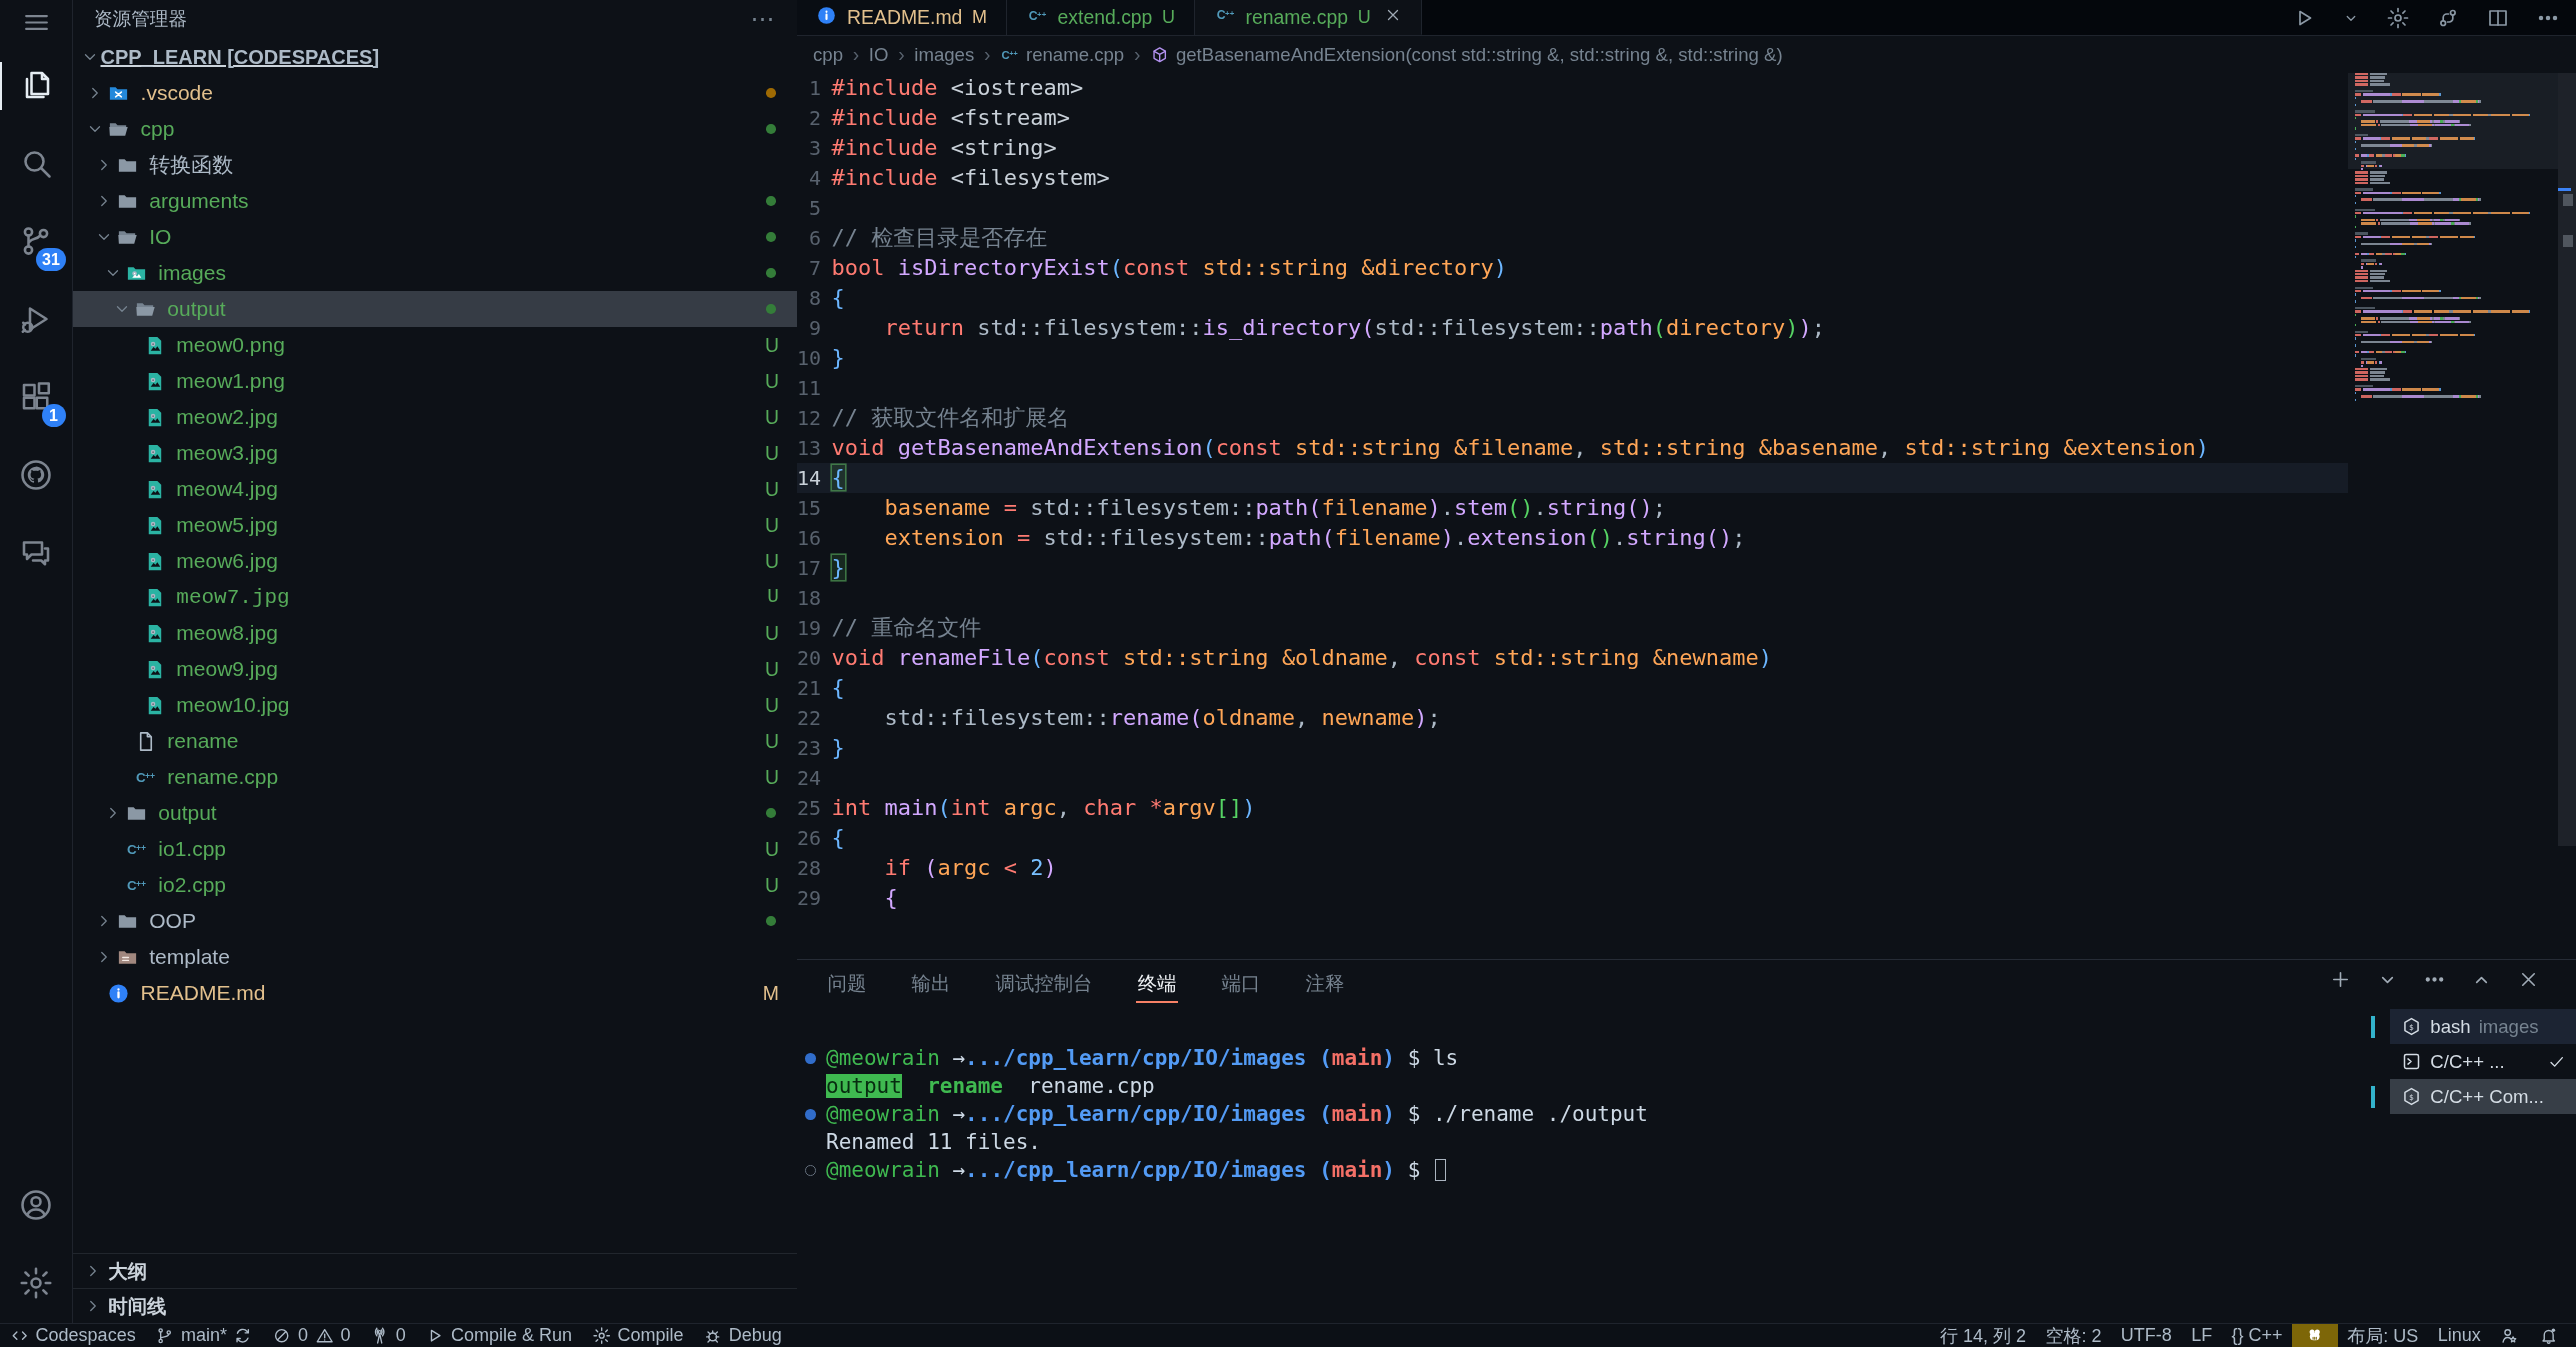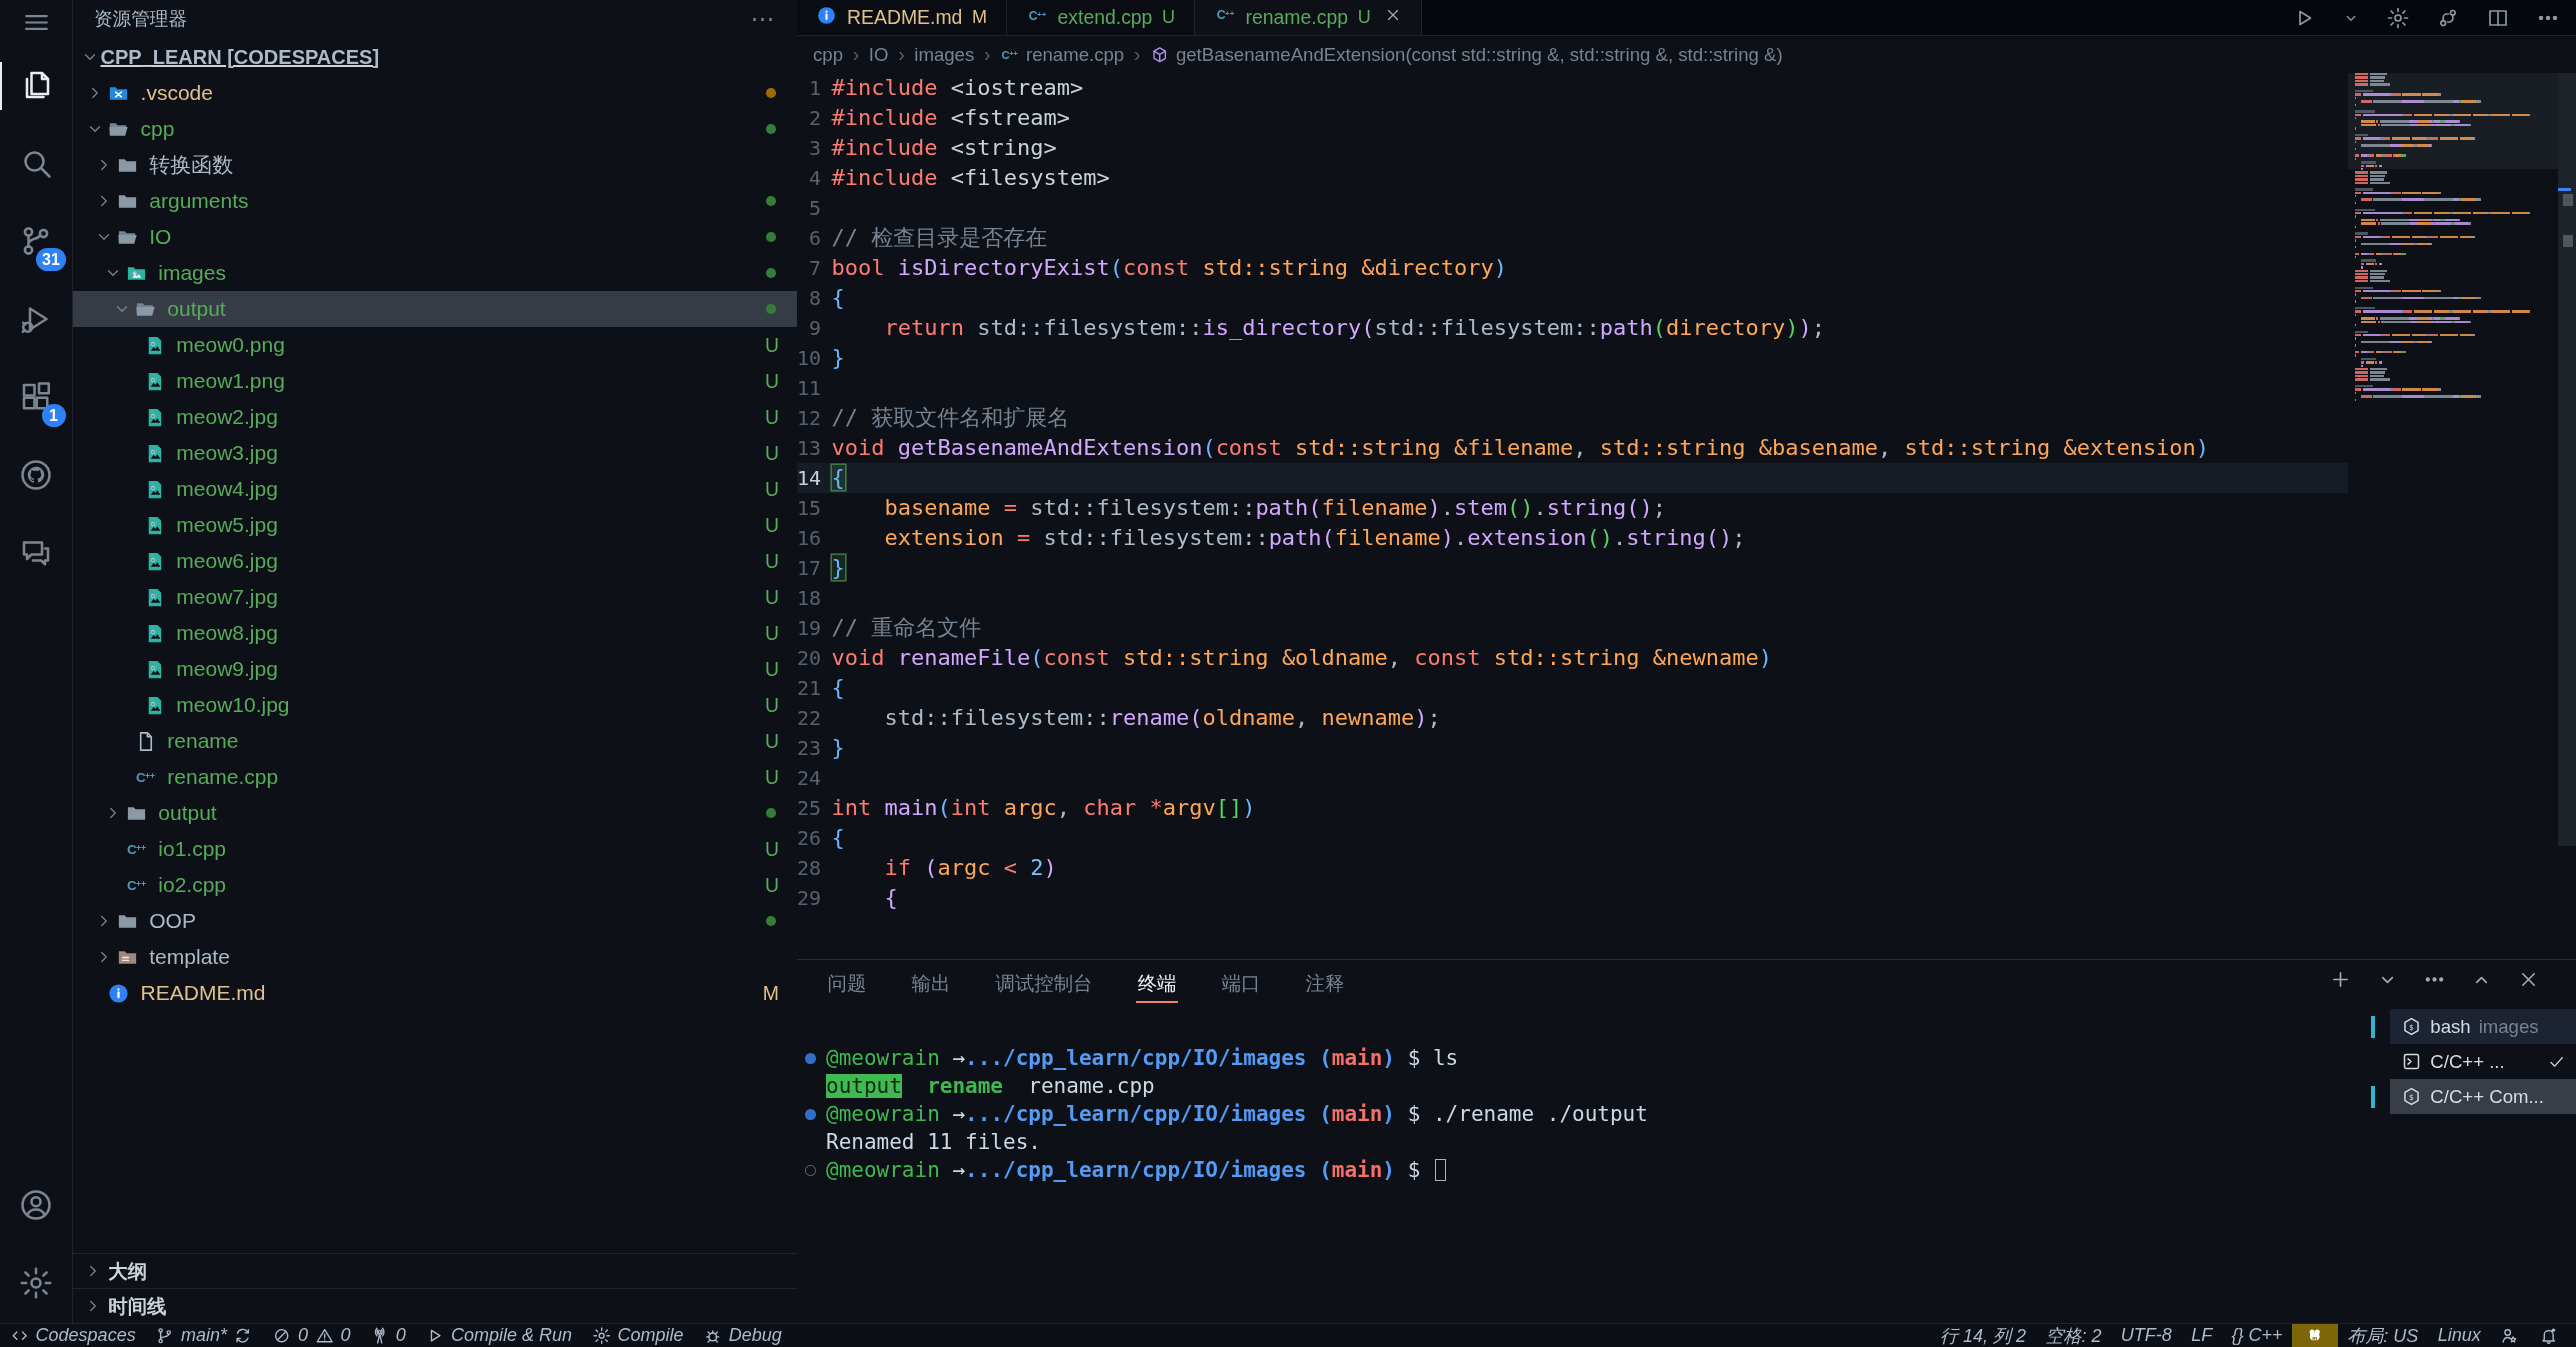--- a/index.html
+++ b/index.html
@@ -117,21 +117,21 @@
   .term-item .ic{display:inline-flex;}
   .term-item .ic svg{width:21px; height:21px;}
   .term-item .chk{margin-left:auto; margin-right:9.7px; display:inline-flex; color:#d4dce4;}
   .term-item .chk svg{width:19.4px; height:19.4px;}
   .term-item.hasbar::before{content:''; position:absolute; left:-19.4px; top:6.5px; width:4px; height:22px; background:#33b3cc;}
 
   
   .statusbar{position:absolute; left:0; top:1323px; right:0; height:24px; background:#0c1016; border-top:0.8px solid var(--border); display:flex; align-items:center; font-size:18px; color:var(--text);}
   .sb-group{display:flex; height:100%;}
   .sb-group.right{margin-left:auto; padding-right:8px;}
-  .sb-item{display:flex; align-items:center; gap:6.5px; padding:0 9.7px; height:100%; cursor:pointer; white-space:nowrap;font-style:italic;}
+  .sb-item{display:flex; align-items:center; gap:6.5px; padding:0 9.7px; height:100%; cursor:pointer; white-space:nowrap;}
   .sb-item .ic{display:inline-flex;}
   .sb-item .ic svg{width:19.4px; height:19.4px;}
   .sb-item.gold{background:#7d6608; padding:0 13px;}
 </style>
 </head>
 <body>
 
 <div id="app">
   <div class="activitybar">
       <div class="ab-item menu">
@@ -398,21 +398,21 @@
           <span class="ic">
             <svg viewBox="0 0 24 24" fill="none" stroke="currentColor" stroke-width="1.7" stroke-linecap="round" stroke-linejoin="round">
               <path fill="#2bb3a3" stroke="none" d="M6 3h9l4 4v14H6z"></path>
               <circle cx="10.5" cy="10.5" r="1.5" fill="#0d1117"></circle>
               <path fill="#0d1117" stroke="none" d="M8 17.5l3-4 2 2 2-2.8 3 4.8z"></path>
             </svg>
           </span>
           <span class="lbl untracked">meow6.jpg</span>
           <span class="git-badge U">U</span>
         </div>
-        <div class="row" style="padding-left: 47px;">
+        <div class="row" style="padding-left: 47px; font-family: Liberation Mono, monospace;">
           <span class="chev"></span>
           <span class="ic">
             <svg viewBox="0 0 24 24" fill="none" stroke="currentColor" stroke-width="1.7" stroke-linecap="round" stroke-linejoin="round">
               <path fill="#2bb3a3" stroke="none" d="M6 3h9l4 4v14H6z"></path>
               <circle cx="10.5" cy="10.5" r="1.5" fill="#0d1117"></circle>
               <path fill="#0d1117" stroke="none" d="M8 17.5l3-4 2 2 2-2.8 3 4.8z"></path>
             </svg>
           </span>
           <span class="lbl untracked">meow7.jpg</span>
           <span class="git-badge U">U</span>

